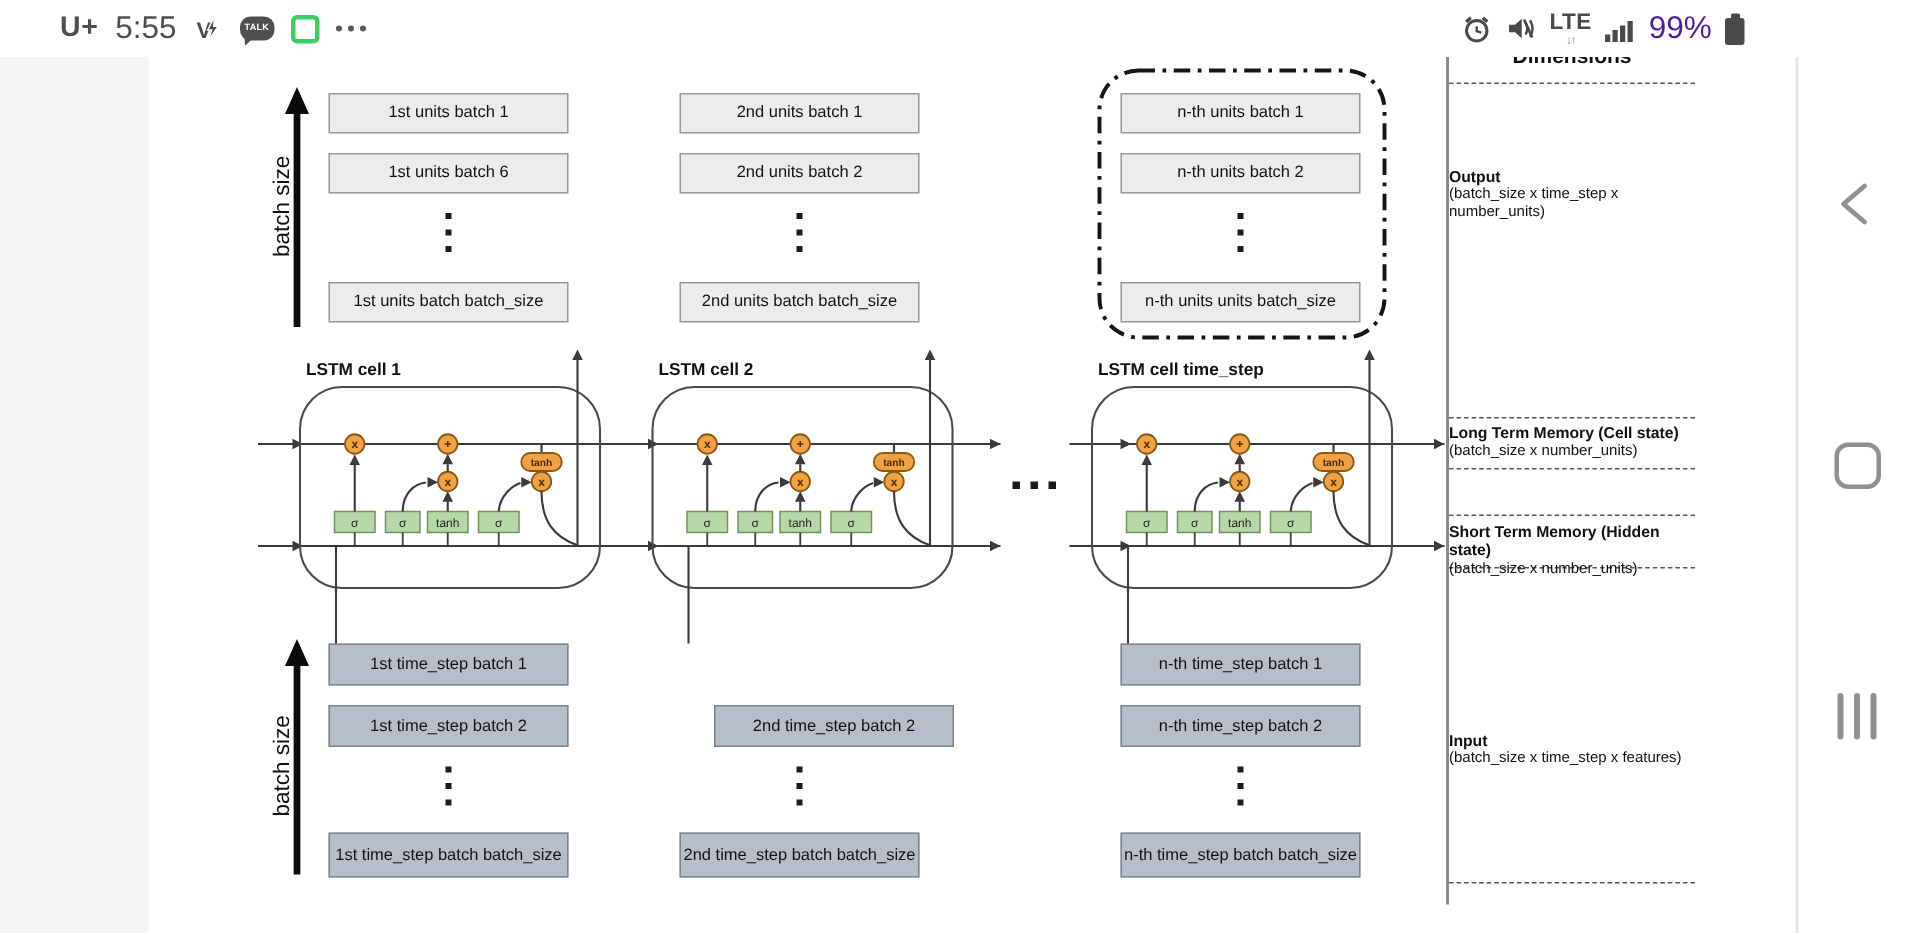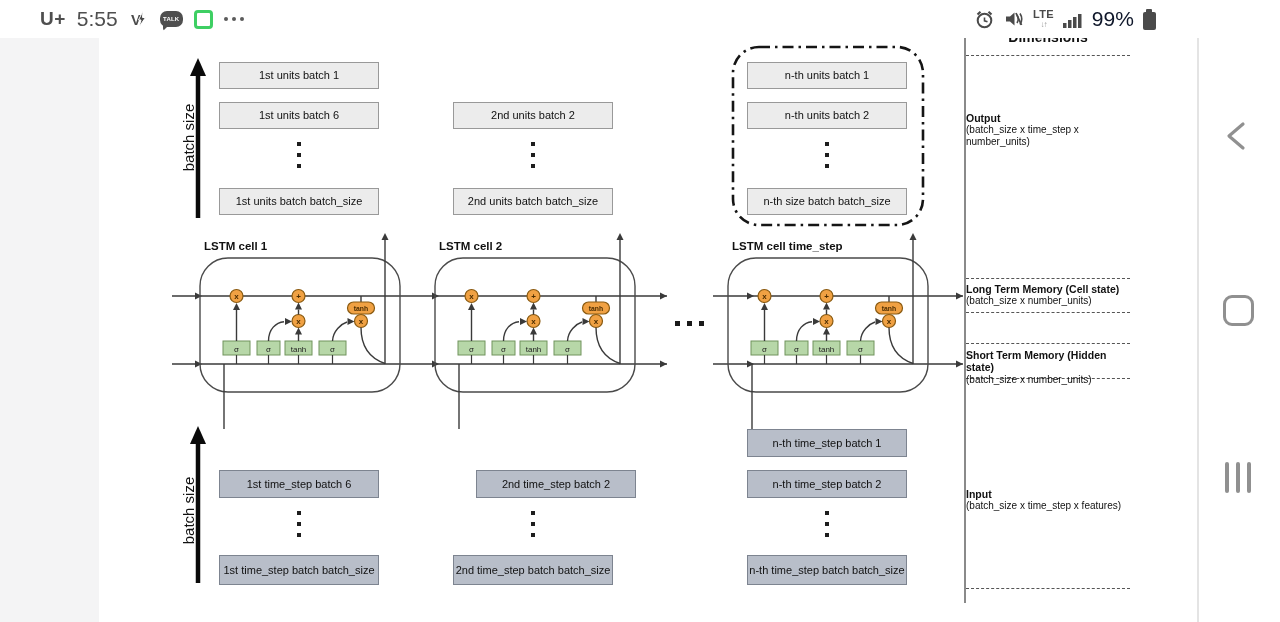--- a/index.html
+++ b/index.html
@@ -14,23 +14,23 @@
   .sb-time{font-size:21px;color:#4f4f4f;}
   .kakao{position:relative;width:23px;height:16px;background:#4f4f4f;border-radius:7px;
          display:flex;align-items:center;justify-content:center;}
   .kakao:after{content:"";position:absolute;left:3px;bottom:-4px;border:4px solid transparent;
                border-top-color:#4f4f4f;border-left-color:#4f4f4f;border-radius:0 0 0 3px;}
   .kakao span{font-size:6px;font-weight:bold;color:#fff;letter-spacing:0.2px;}
   .green-square{width:13px;height:13px;border:3px solid #3ecf63;border-radius:4px;}
   .sb-dots{display:flex;gap:4px;}
   .sb-dots i{width:4px;height:4px;border-radius:50%;background:#5a5a5a;}
   .lte{display:flex;flex-direction:column;align-items:center;line-height:1;}
-  .lte b{font-size:11px;color:#4a4a4a;letter-spacing:0.3px;}
+  .lte b{font-size:15px;color:#4a4a4a;letter-spacing:0.3px;}
   .lte span{font-size:8px;color:#999;margin-top:1px;letter-spacing:-1px;}
-  .sb-pct{font-size:21px;color:#0f172a;}
+  .sb-pct{font-size:21px;color:#4c1d95;}
   .battery{display:flex;flex-direction:column;align-items:center;}
   .battery .nub{width:6px;height:3px;background:#4a4a4a;border-radius:1px 1px 0 0;}
   .battery .body{width:13px;height:18px;background:#4a4a4a;border-radius:2px;}
 
   
   .left-strip{position:absolute;left:0;top:38px;width:99px;height:584px;background:#f4f4f5;}
   .nav-divider{position:absolute;left:1197px;top:0;width:2px;height:622px;background:#e4e4e4;}
   .nav-btn{position:absolute;cursor:pointer;}
   .home-btn{left:1223px;top:295px;width:25px;height:25px;border:3px solid #909090;border-radius:9px;}
   .recents{left:1225px;top:462px;display:flex;gap:7px;}
@@ -129,38 +129,40 @@
 
   <div class="ubox" style="left:219px;top:62px">1st units batch 1</div>
   <div class="ubox" style="left:219px;top:102px">1st units batch 6</div>
   <div class="ubox" style="left:219px;top:188px">1st units batch batch_size</div>
   <div class="vdots" style="left:297px;top:142px">
       <i></i>
       <i></i>
       <i></i>
     </div>
 
+  <div class="ubox" style="left:453px;top:62px">2nd units batch 1</div>
   <div class="ubox" style="left:453px;top:102px">2nd units batch 2</div>
   <div class="ubox" style="left:453px;top:188px">2nd units batch batch_size</div>
   <div class="vdots" style="left:531px;top:142px">
       <i></i>
       <i></i>
       <i></i>
     </div>
 
   <div class="ubox" style="left:747px;top:62px">n-th units batch 1</div>
   <div class="ubox" style="left:747px;top:102px">n-th units batch 2</div>
-  <div class="ubox" style="left:747px;top:188px">n-th size batch batch_size</div>
+  <div class="ubox" style="left:747px;top:188px">n-th units units batch_size</div>
   <div class="vdots" style="left:825px;top:142px">
       <i></i>
       <i></i>
       <i></i>
     </div>
 
-  <div class="ibox" style="left:219px;top:470px">1st time_step batch 6</div>
+  <div class="ibox" style="left:219px;top:429px">1st time_step batch 1</div>
+  <div class="ibox" style="left:219px;top:470px">1st time_step batch 2</div>
   <div class="ibox tall" style="left:219px;top:555px">1st time_step batch batch_size</div>
   <div class="vdots" style="left:297px;top:511px">
       <i></i>
       <i></i>
       <i></i>
     </div>
 
   <div class="ibox" style="left:476px;top:470px">2nd time_step batch 2</div>
   <div class="ibox tall" style="left:453px;top:555px">2nd time_step batch batch_size</div>
   <div class="vdots" style="left:531px;top:511px">

